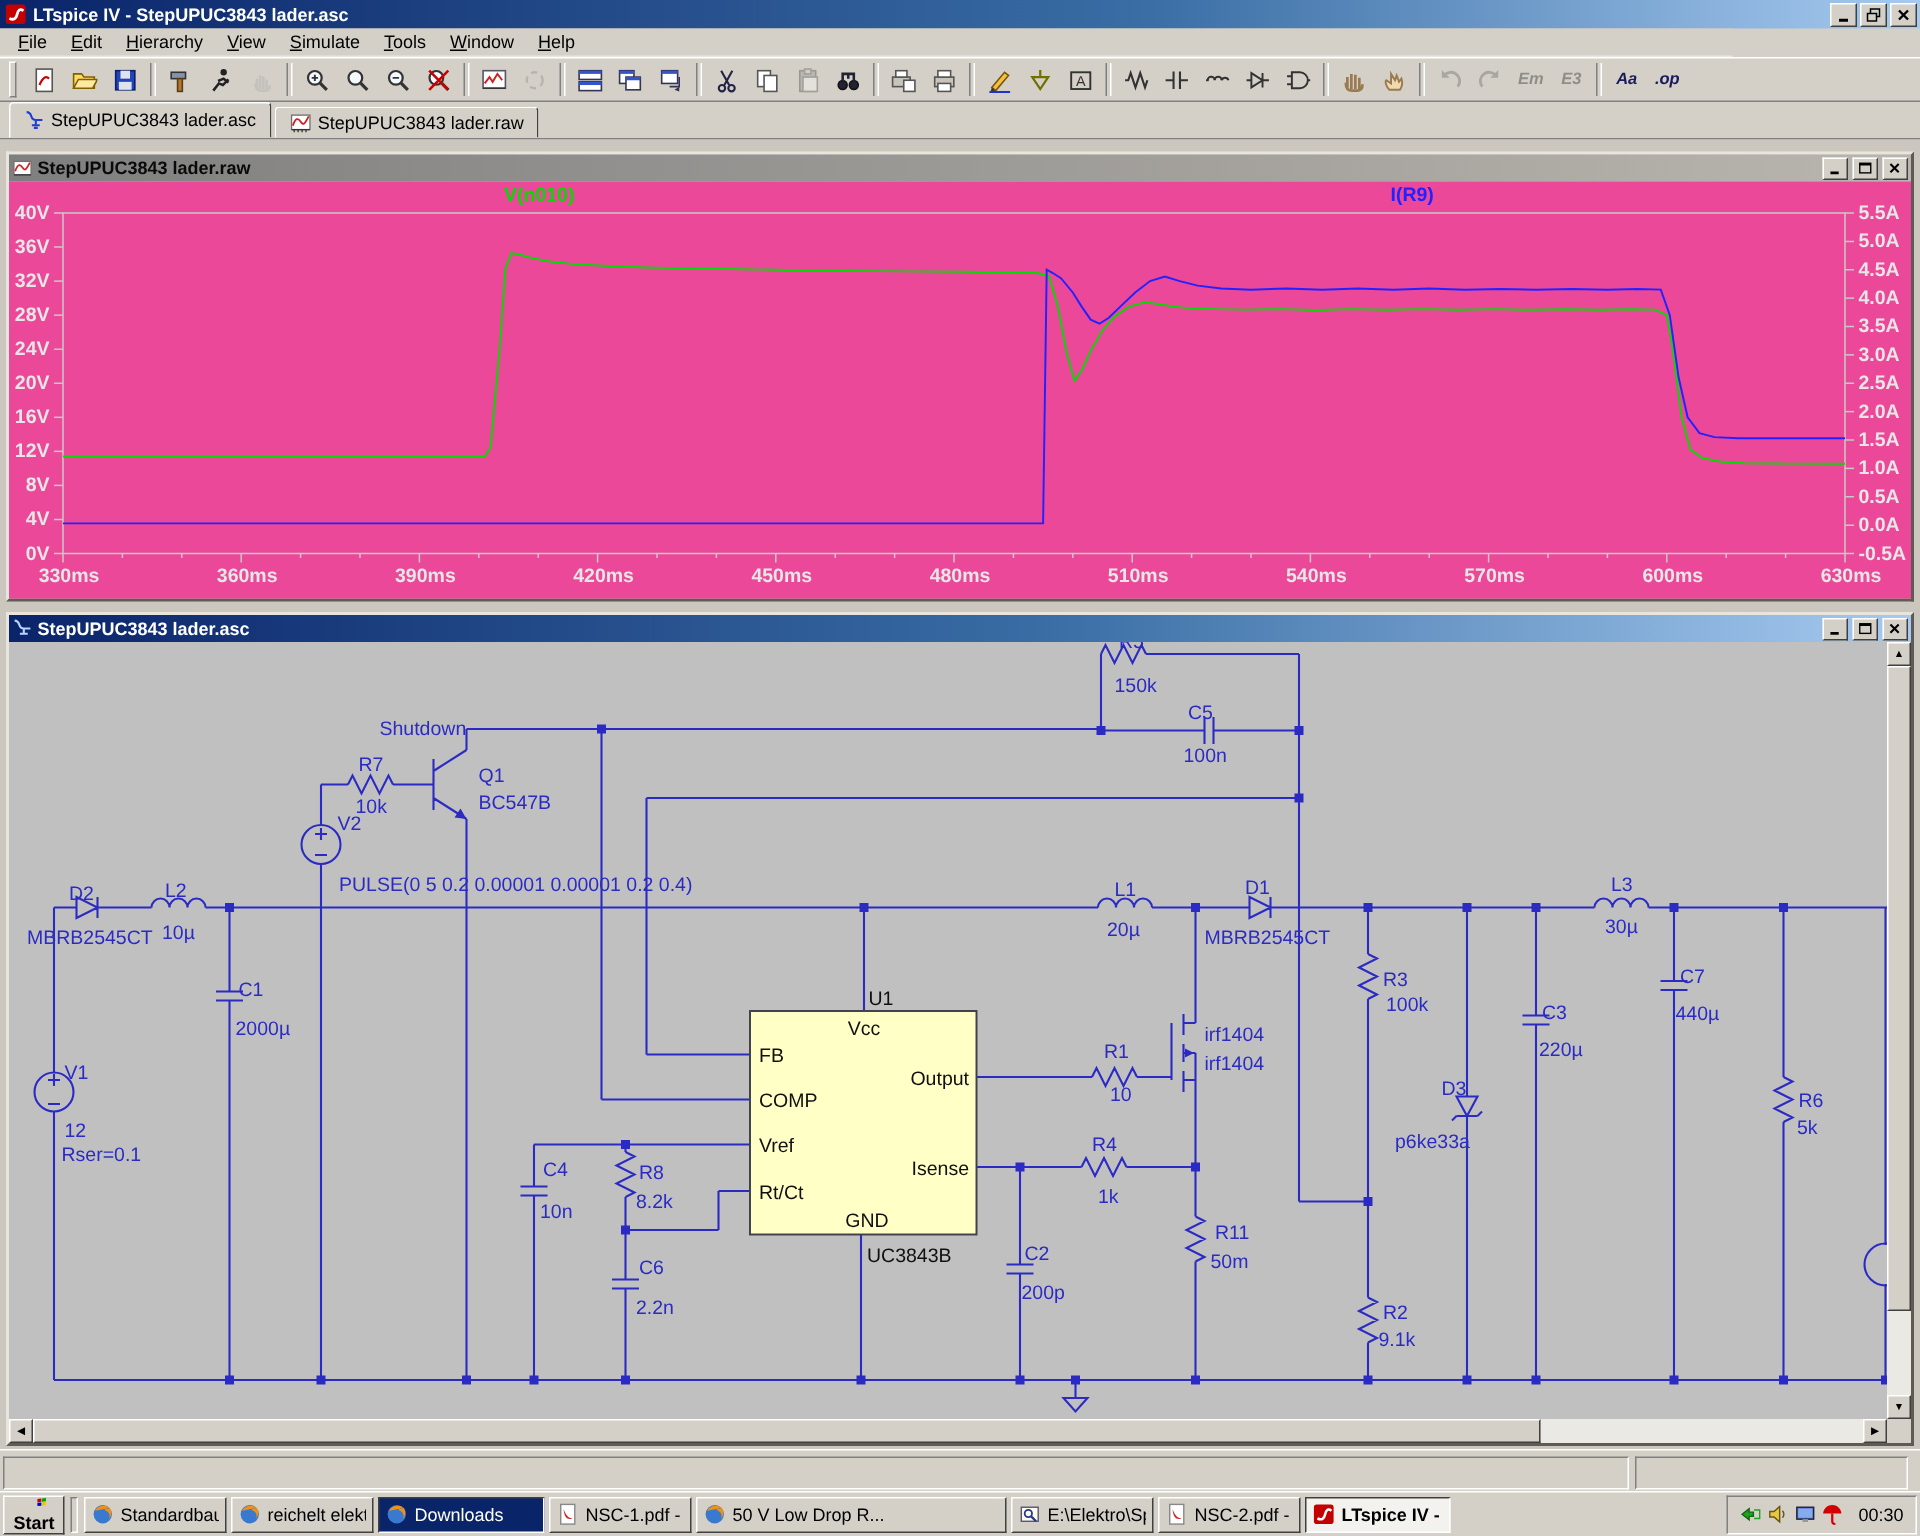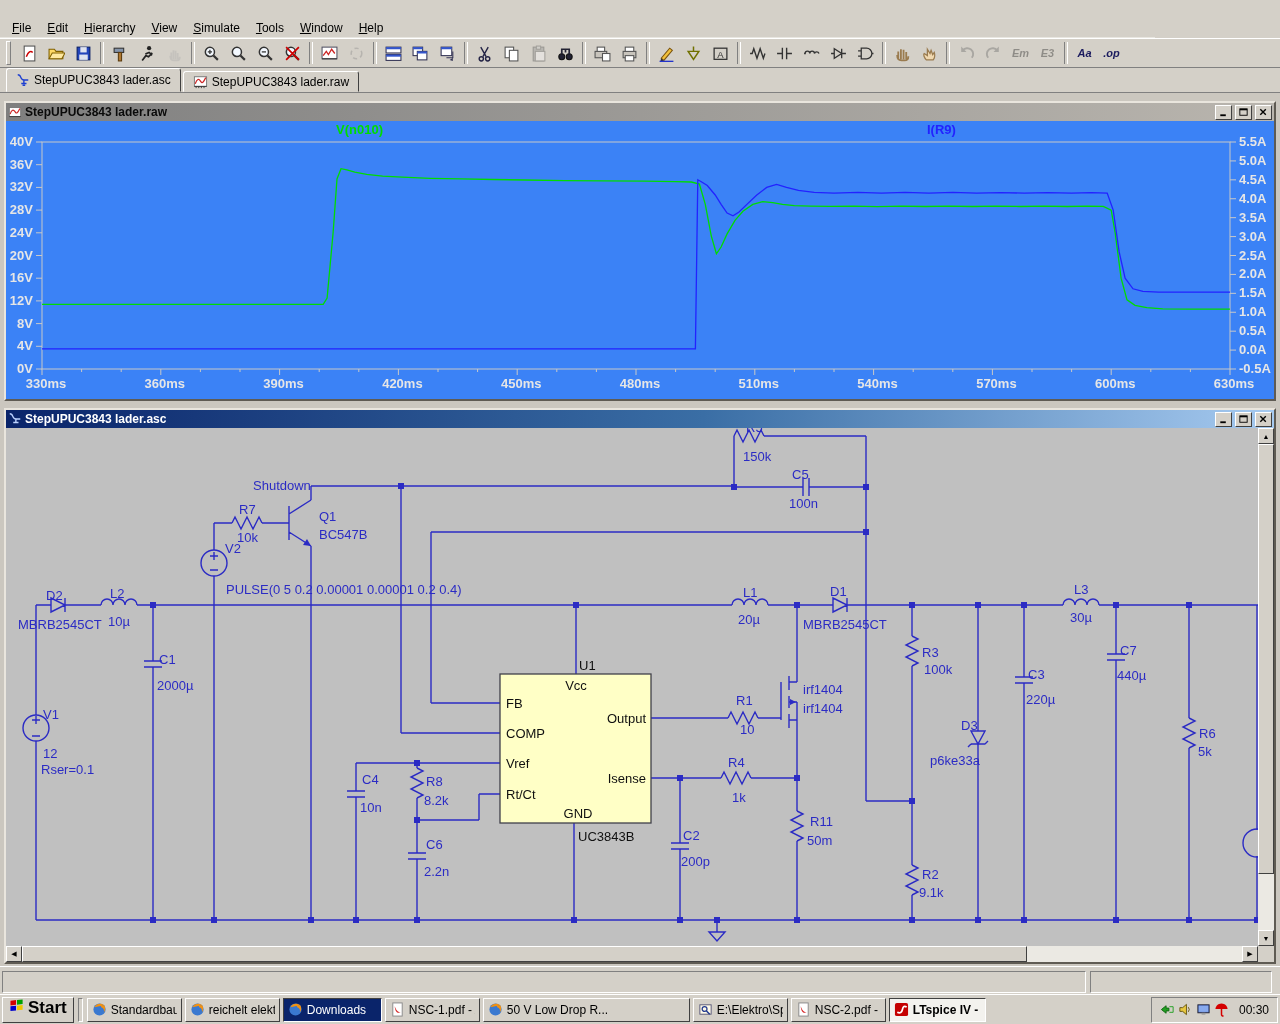--- a/index.html
+++ b/index.html
@@ -27,55 +27,80 @@
     background:#d4d0c8;height:21px;box-sizing:border-box;margin-right:2px;border-radius:3px 3px 0 0;}
   .tab.selected{height:24px;font-weight:normal;}
   
   .mdi{position:absolute;left:0;top:93px;width:1280px;height:873px;background:#cbc7bf;}
   .child{position:absolute;border:2px solid;border-color:#e9e5dd #5f5b53 #5f5b53 #e9e5dd;background:#d4d0c8;box-sizing:border-box;}
   .ctitle{height:18px;display:flex;align-items:center;padding:0 2px;gap:3px;}
   .ctitle.active{background:linear-gradient(90deg,#0a246a,#3a6ea5 55%,#a6caf0);color:#fff;}
   .ctitle.inactive{background:linear-gradient(90deg,#7f7f7f,#b9b5ae);color:#0a0a0a;}
   .ctitle .t{font-weight:bold;font-size:12px;flex:1;}
   .cbtn{width:15px;height:13px;background:#d4d0c8;border:1px solid;border-color:#fff #404040 #404040 #fff;display:flex;align-items:center;justify-content:center;}
-  .plotbody{position:absolute;left:0;top:18px;right:0;bottom:0;background:#3b82f6;}
+  .plotbody{position:absolute;left:0;top:18px;right:0;bottom:0;background:#ec4899;}
   .schembody{position:absolute;left:0;top:18px;right:16px;bottom:16px;background:#c0c0c0;overflow:hidden;}
   
   .vsb{position:absolute;right:0;top:18px;bottom:16px;width:16px;background:#ebe9e3;}
   .hsb{position:absolute;left:0;bottom:0;right:16px;height:16px;background:#ebe9e3;}
   .sbtn{position:absolute;width:16px;height:16px;background:#d4d0c8;border:1px solid;border-color:#fff #404040 #404040 #fff;
     font-size:7px;display:flex;align-items:center;justify-content:center;color:#000;box-sizing:border-box;}
   .sthumb{position:absolute;background:#d4d0c8;border:1px solid;border-color:#fff #404040 #404040 #fff;box-sizing:border-box;}
   .corner{position:absolute;right:0;bottom:0;width:16px;height:16px;background:#d4d0c8;}
   
   .statusbar{position:absolute;left:0;top:966px;width:1280px;height:28px;background:#d4d0c8;border-top:1px solid #fff;}
   .spanel{position:absolute;top:4px;height:20px;border:1px solid;border-color:#808080 #fff #fff #808080;}
   .taskbar{position:absolute;left:0;top:994px;width:1280px;height:30px;background:#d4d0c8;border-top:1px solid #fff;display:flex;align-items:center;padding:0 2px;box-sizing:border-box;}
-  .startbtn{display:flex;align-items:flex-start;gap:3px;height:24px;padding:0 6px;background:#d4d0c8;
-    border:1px solid;border-color:#fff #404040 #404040 #fff;font-weight:bold;font-size:17px;}
+  .startbtn{display:flex;align-items:flex-end;gap:3px;height:24px;padding:0 6px;background:#d4d0c8;
+    border:1px solid;border-color:#fff #404040 #404040 #fff;font-weight:bold;font-size:12px;flex-direction:column;}
   .tdiv{width:3px;height:22px;border:1px solid;border-color:#808080 #fff #fff #808080;margin:0 4px;}
   .task-btn{display:flex;align-items:center;gap:4px;height:24px;padding:0 4px;margin-right:3px;background:#d4d0c8;
     border:1px solid;border-color:#fff #404040 #404040 #fff;font-size:12px;overflow:hidden;white-space:nowrap;box-sizing:border-box;}
   .task-btn span{overflow:hidden;text-overflow:clip;}
   .task-btn.active{background:#f3f2ee;border-color:#404040 #fff #fff #404040;font-weight:bold;}
   .task-btn.highlighted{background:#0a246a;color:#fff;border-color:#404040 #fff #fff #404040;}
   .tray{margin-left:auto;display:flex;align-items:center;gap:4px;height:24px;padding:0 8px;
     border:1px solid;border-color:#808080 #fff #fff #808080;}
   .clock{font-size:12px;margin-left:6px;}
   
   text{font-family:"Liberation Sans",sans-serif;}
   .axlab{fill:#e6e6e6;font-size:13px;font-weight:bold;}
   .slabel{fill:#2b2bc4;font-size:13px;}
   .spin{fill:#101010;font-size:13px;}
 </style>
 </head>
 <body>
 
 <div id="screen">
 
+  <div class="titlebar-main">
+    <svg width="15" height="15" viewBox="0 0 16 16">
+        <rect x="1" y="1" width="14" height="14" rx="2" fill="#c40000"></rect>
+        <path d="M3.5 11 q4.5 2 5.5-3 t4.5-2.5" stroke="#fff" stroke-width="2" fill="none"></path>
+      </svg>
+    <span class="t">LTspice IV - StepUPUC3843 lader.asc</span>
+    <div class="winbtns">
+      <div class="wbtn">
+          <svg width="12" height="12" viewBox="0 0 12 12">
+            <path d="M3 9.5 h6" stroke="#000" stroke-width="2"></path>
+          </svg>
+        </div>
+      <div class="wbtn">
+          <svg width="12" height="12" viewBox="0 0 12 12">
+            <rect x="4" y="2" width="6" height="5" fill="none" stroke="#000"></rect>
+            <rect x="2" y="5" width="6" height="5" fill="#d4d0c8" stroke="#000"></rect>
+          </svg>
+        </div>
+      <div class="wbtn">
+          <svg width="12" height="12" viewBox="0 0 12 12">
+            <path d="M3 3 l6 6 M9 3 l-6 6" stroke="#000" stroke-width="1.6"></path>
+          </svg>
+        </div>
+    </div>
+  </div>
 
   <div class="menubar">
       <div class="menu-item"><u>F</u>ile</div>
       <div class="menu-item"><u>E</u>dit</div>
       <div class="menu-item"><u>H</u>ierarchy</div>
       <div class="menu-item"><u>V</u>iew</div>
       <div class="menu-item"><u>S</u>imulate</div>
       <div class="menu-item"><u>T</u>ools</div>
       <div class="menu-item"><u>W</u>indow</div>
       <div class="menu-item"><u>H</u>elp</div>
@@ -687,21 +712,21 @@
           </svg>
           <span>Standardbauele...</span>
         </div>
         <div class="task-btn" style="width: 95px;">
           <svg width="15" height="15" viewBox="0 0 16 16" style="flex: 0 0 auto;">
             <circle cx="8" cy="8" r="6.5" fill="#3a79d0"></circle>
             <path d="M2.5 5.5 C4.5 1.5 10 0.8 13 3.5 C10.5 3 9.5 4 9.5 5.2 C12.5 6.2 13.5 8.5 12.5 11.5 C14.5 8.5 14.5 5.5 13 3.5" fill="#f29111"></path>
           </svg>
           <span>reichelt elektroni...</span>
         </div>
-        <div class="task-btn highlighted" style="width: 99px; text-align: right;">
+        <div class="task-btn highlighted" style="width: 111px; text-align: right;">
           <svg width="15" height="15" viewBox="0 0 16 16" style="flex: 0 0 auto;">
             <circle cx="8" cy="8" r="6.5" fill="#3a79d0"></circle>
             <path d="M2.5 5.5 C4.5 1.5 10 0.8 13 3.5 C10.5 3 9.5 4 9.5 5.2 C12.5 6.2 13.5 8.5 12.5 11.5 C14.5 8.5 14.5 5.5 13 3.5" fill="#f29111"></path>
           </svg>
           <span>Downloads</span>
         </div>
         <div class="task-btn" style="width: 95px;">
           <svg width="15" height="15" viewBox="0 0 16 16" style="flex: 0 0 auto;">
             <rect x="3" y="1" width="10" height="14" fill="#fff" stroke="#888"></rect>
             <path d="M5 4.5 c2.2 5.5 4.2 6.5 6.5 6.5 c-3.5 1.2-5.8 0-6.5-6.5 z" fill="#d42222"></path>

